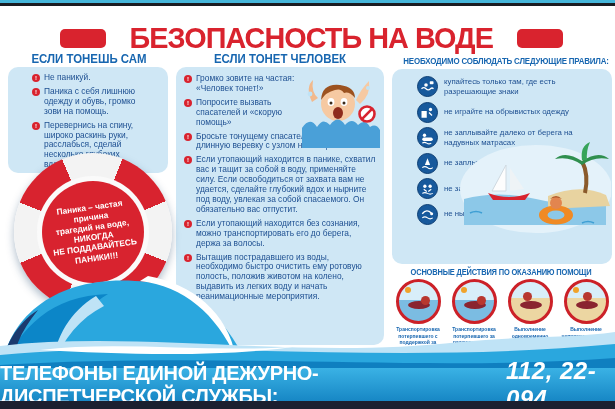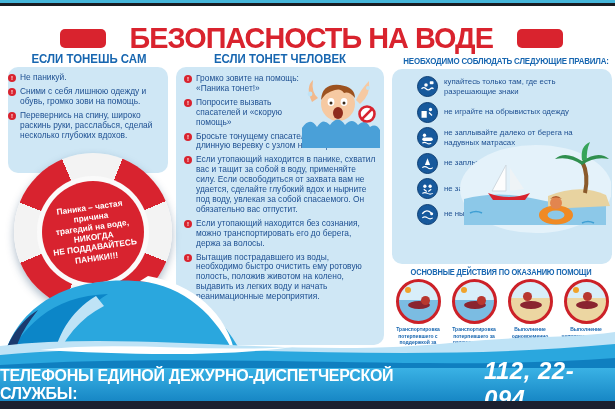--- a/index.html
+++ b/index.html
@@ -17,21 +17,21 @@
   .red-pill { width:46px; height:19px; background:#d9232e; border-radius:5px; }
   .title { color:#d9232e; font-size:30px; font-weight:bold; letter-spacing:-1px; transform:scaleX(0.96); white-space:nowrap; }
 
   .col-header { position:absolute; color:#1766b0; font-weight:bold; text-align:center; transform:scaleX(0.88); transform-origin:center; white-space:nowrap; }
   .hdr-left   { left:8px;  top:51px; width:162px; font-size:13px; }
   .hdr-mid    { left:176px; top:51px; width:208px; font-size:13px; }
   .hdr-right  { left:390px; top:56px; width:222px; font-size:9px; letter-spacing:-0.2px; }
   .hdr-aid    { left:390px; top:267px; width:222px; font-size:8.5px; letter-spacing:-0.2px; }
 
   .panel { position:absolute; background:#cfe7f5; border-radius:10px; }
-  .panel-left { left:8px;  top:67px; width:160px; height:106px; padding:6px 0; }
+  .panel-left { left:8px;  top:67px; width:160px; height:106px; padding:6px 24px; }
   .panel-mid  { left:176px; top:67px; width:208px; height:278px; padding:7px 8px; }
   .panel-right{ left:392px; top:69px; width:220px; height:195px; padding:7px 25px; }
 
   .item { display:flex; gap:4px; margin-bottom:4px; color:#1d4f91; font-size:8.4px; line-height:1.18; }
   .bullet { flex:0 0 auto; width:8px; height:8px; margin-top:1px; background:#d9232e; border-radius:50%;
             color:#fff; font-size:6px; font-weight:bold; text-align:center; line-height:8px; }
   .bullet::before { content:"!"; }
 
   .rule { display:flex; gap:6px; align-items:center; margin-bottom:4.5px; }
   .ricon { flex:0 0 auto; width:21px; height:21px; background:#17599c; border:1.5px solid #0e3f74; border-radius:50%;
@@ -62,21 +62,21 @@
   .scene-water { background:linear-gradient(180deg,#d8eef9 0 46%, #7bbce2 46% 100%); }
   .scene-sand  { background:linear-gradient(180deg,#d8eef9 0 42%, #ecd6a2 42% 100%); }
   .figure { position:absolute; left:9px; top:19px; width:22px; height:8px; background:#8a2430; border-radius:50%; }
   .figure2 { position:absolute; left:22px; top:14px; width:9px; height:9px; background:#b8372f; border-radius:50%; }
   .sun { position:absolute; left:6px; top:5px; width:6px; height:6px; background:#f0a32a; border-radius:50%; }
   .aid-caption { margin-top:2px; color:#1766b0; font-size:5px; font-weight:bold; text-align:center; line-height:1.3; }
 
   
   .footer { position:absolute; left:0; top:368px; width:615px; height:33px;
       background:linear-gradient(180deg,#3ab2e5,#1787c5); display:flex; align-items:center; justify-content:center; gap:12px; }
-  .footer-label { color:#fff; font-size:16px; font-weight:bold; letter-spacing:-0.3px; }
+  .footer-label { color:#fff; font-size:20px; font-weight:bold; letter-spacing:-0.3px; }
   .footer-numbers { color:#fff; font-size:24px; font-weight:bold; letter-spacing:0.5px;font-style:italic; }
   .bar-navy { position:absolute; left:0; top:401px; width:615px; height:8px; background:#1b2030; }
 </style>
 </head>
 <body>
 
 <div class="poster">
 
   <div class="bar-black"></div>
   <div class="stripe-c1"></div>
@@ -90,33 +90,33 @@
   </div>
 
   <div class="col-header hdr-left">ЕСЛИ ТОНЕШЬ САМ</div>
   <div class="panel panel-left">
     <div class="item">
       <span class="bullet"></span>
       <span>Не паникуй.</span>
     </div>
     <div class="item">
       <span class="bullet"></span>
-      <span>Сними с себя лишнюю одежду и обувь, громко зови на помощь.</span>
+      <span>Паника с себя лишнюю одежду и обувь, громко зови на помощь.</span>
     </div>
     <div class="item">
       <span class="bullet"></span>
       <span>Перевернись на спину, широко раскинь руки, расслабься, сделай несколько глубоких вдохов.</span>
     </div>
   </div>
 
   <div class="col-header hdr-mid">ЕСЛИ ТОНЕТ ЧЕЛОВЕК</div>
   <div class="panel panel-mid">
     <div class="item" style="max-width:120px;">
       <span class="bullet"></span>
-      <span>Громко зовите на помощь: «Паника тонет!»</span>
+      <span>Громко зовите на частая: «Человек тонет!»</span>
     </div>
     <div class="item" style="max-width:125px;">
       <span class="bullet"></span>
       <span>Попросите вызвать спасателей и «скорую помощь»</span>
     </div>
     <div class="item">
       <span class="bullet"></span>
       <span>Бросьте тонущему спасательный круг или длинную веревку с узлом на конце.</span>
     </div>
     <div class="item">

